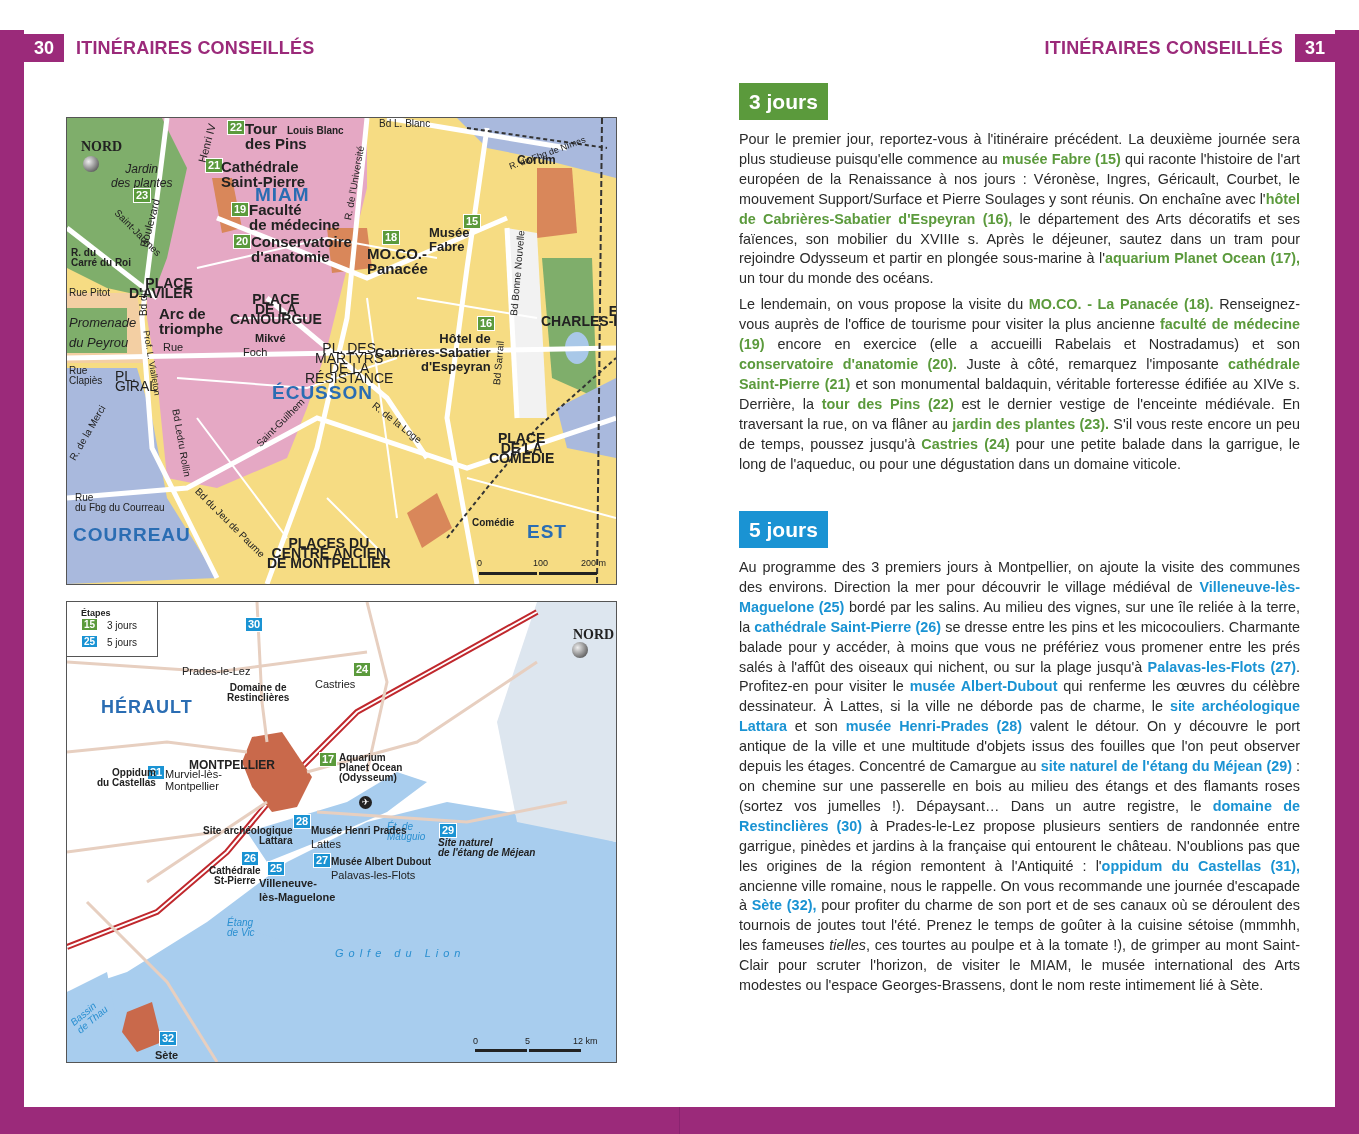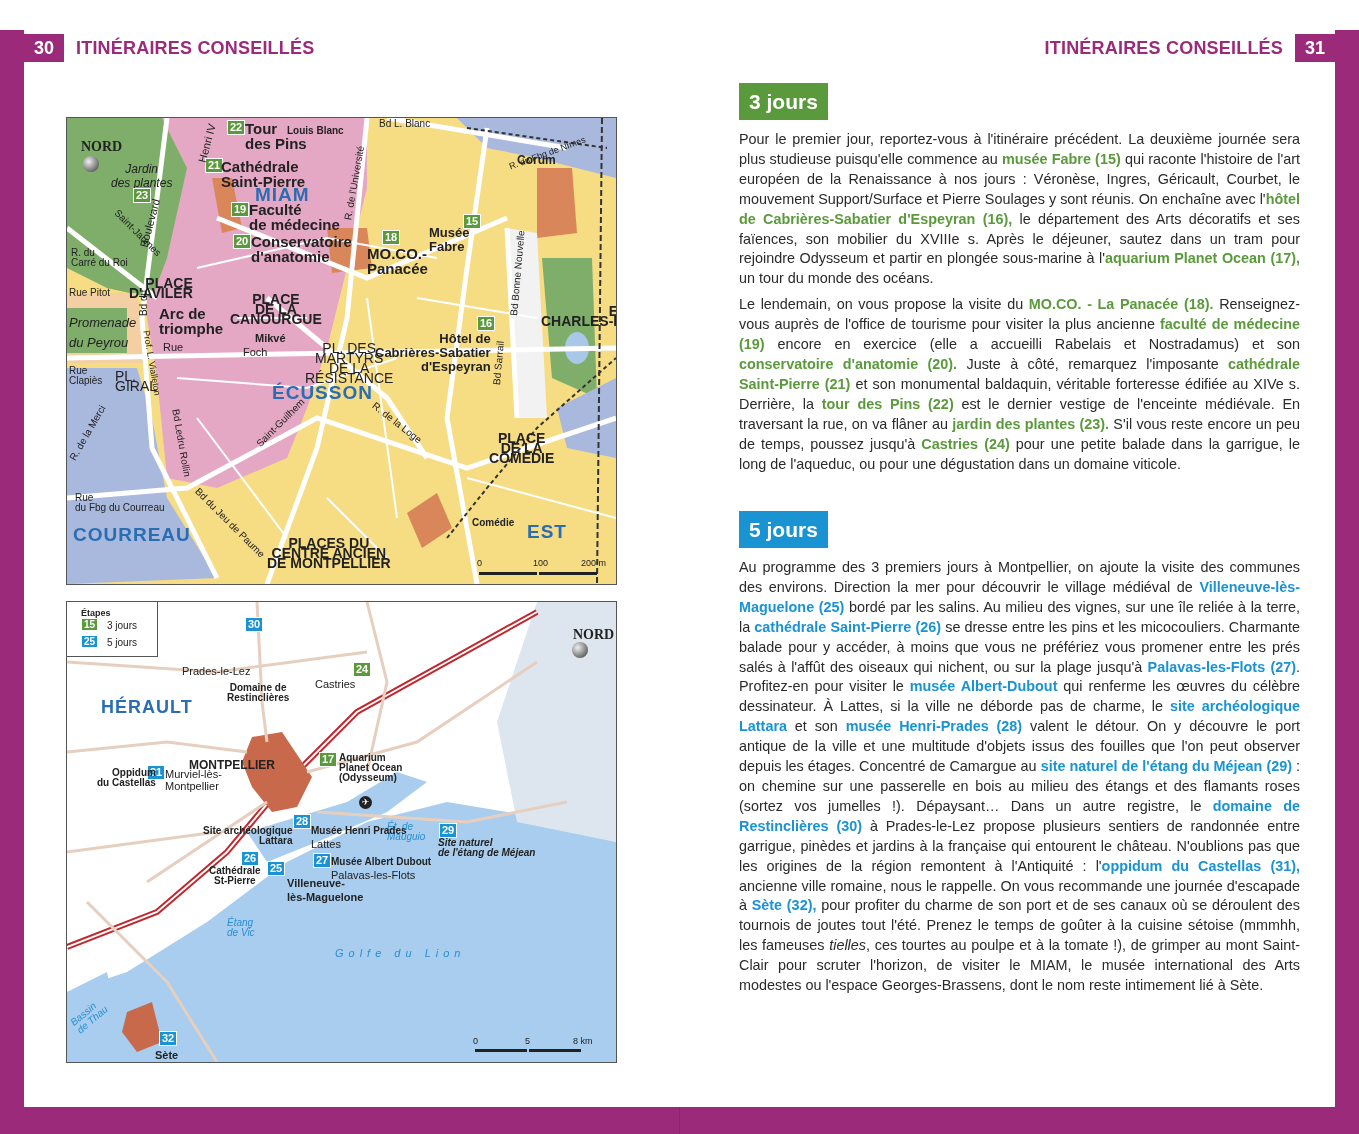--- a/index.html
+++ b/index.html
@@ -220,21 +220,21 @@
   <div class="lbl it" style="left:2px;top:198px;font-size:13px;">
       <div>Promenade</div>
       <div style="margin-top:6px">du Peyrou</div>
     </div>
   <div class="lbl" style="left:96px;top:222px;font-weight:normal;font-size:11px;">Rue</div>
   <div class="lbl" style="left:160px;top:227px;font-weight:normal;font-size:11px;padding-left:16px;">Foch</div>
   <div class="lbl small" style="left:2px;top:248px;font-weight:normal;font-size:10px;">
       <div>Rue</div>
       <div>Clapiès</div>
     </div>
-  <div class="lbl small" style="left:4px;top:130px;font-weight:normal;font-size:10px;">
+  <div class="lbl small" style="left:4px;top:130px;font-weight:bold;font-size:10px;">
       <div>R. du</div>
       <div>Carré du Roi</div>
     </div>
   <div class="lbl small" style="left:8px;top:375px;font-weight:normal;font-size:10px;">
       <div>Rue</div>
       <div>du Fbg du Courreau</div>
     </div>
 
   <div class="lbl small" style="left:40px;top:110px;font-weight:normal;font-size:10px;transform:rotate(45deg);">Saint-Jaumes</div>
   <div class="lbl small" style="left:58px;top:100px;font-weight:normal;font-size:11px;transform:rotate(-75deg);">Boulevard</div>
@@ -355,40 +355,40 @@
   <span class="badge b-blue" style="left:246px;top:251px;">27</span>
   <div class="lbl small" style="left:264px;top:255px;font-size:10px;">Musée Albert Dubout</div>
   <div class="lbl" style="left:264px;top:266px;font-size:11px;font-weight:normal;">Palavas-les-Flots</div>
 
   <span class="badge b-blue" style="left:174px;top:249px;">26</span>
   <div class="lbl small" style="left:142px;top:264px;text-align:center;font-size:10px;">
       <div>Cathédrale</div>
       <div>St-Pierre</div>
     </div>
   <span class="badge b-blue" style="left:200px;top:259px;">25</span>
-  <div class="lbl" style="left:192px;top:274px;font-size:11px;margin-left:28px;">
+  <div class="lbl" style="left:192px;top:274px;font-size:11px;">
       <div>Villeneuve-</div>
       <div>lès-Maguelone</div>
     </div>
 
   <div class="lbl water" style="left:160px;top:316px;">
       <div>Étang</div>
       <div>de Vic</div>
     </div>
   <div class="lbl water" style="left:4px;top:404px;transform:rotate(-40deg);">
       <div>Bassin</div>
       <div>de Thau</div>
     </div>
 
   <span class="badge b-blue" style="left:92px;top:429px;">32</span>
   <div class="lbl" style="left:88px;top:446px;font-size:11px;">Sète</div>
 
   <div class="lbl small" style="left:406px;top:434px;font-weight:normal;font-size:9px;">0</div>
   <div class="lbl small" style="left:458px;top:434px;font-weight:normal;font-size:9px;">5</div>
-  <div class="lbl small" style="left:506px;top:434px;font-weight:normal;font-size:9px;">8 km</div>
+  <div class="lbl small" style="left:506px;top:434px;font-weight:normal;font-size:9px;">12 km</div>
 </div>
 
 <div class="section-tag tag-green">3 jours</div>
 <div class="col" style="top:130px;">
   <p>Pour le premier jour, reportez-vous à l'itinéraire précédent. La deuxième journée sera plus studieuse puisqu'elle commence au <span class="hl-g">musée Fabre (15)</span> qui raconte l'histoire de l'art européen de la Renaissance à nos jours : Véronèse, Ingres, Géricault, Courbet, le mouvement Support/Surface et Pierre Soulages y sont réunis. On enchaîne avec l'<span class="hl-g">hôtel de Cabrières-Sabatier d'Espeyran (16),</span> le département des Arts décoratifs et ses faïences, son mobilier du XVIIIe s. Après le déjeuner, sautez dans un tram pour rejoindre Odysseum et partir en plongée sous-marine à l'<span class="hl-g">aquarium Planet Ocean (17),</span> un tour du monde des océans.</p>
   <p>Le lendemain, on vous propose la visite du <span class="hl-g">MO.CO. - La Panacée (18).</span> Renseignez-vous auprès de l'office de tourisme pour visiter la plus ancienne <span class="hl-g">faculté de médecine (19)</span> encore en exercice (elle a accueilli Rabelais et Nostradamus) et son <span class="hl-g">conservatoire d'anatomie (20).</span> Juste à côté, remarquez l'imposante <span class="hl-g">cathédrale Saint-Pierre (21)</span> et son monumental baldaquin, véritable forteresse édifiée au XIVe s. Derrière, la <span class="hl-g">tour des Pins (22)</span> est le dernier vestige de l'enceinte médiévale. En traversant la rue, on va flâner au <span class="hl-g">jardin des plantes (23).</span> S'il vous reste encore un peu de temps, poussez jusqu'à <span class="hl-g">Castries (24)</span> pour une petite balade dans la garrigue, le long de l'aqueduc, ou pour une dégustation dans un domaine viticole.</p>
 </div>
 
 <div class="section-tag tag-blue">5 jours</div>
 <div class="col" style="top:558px;">

